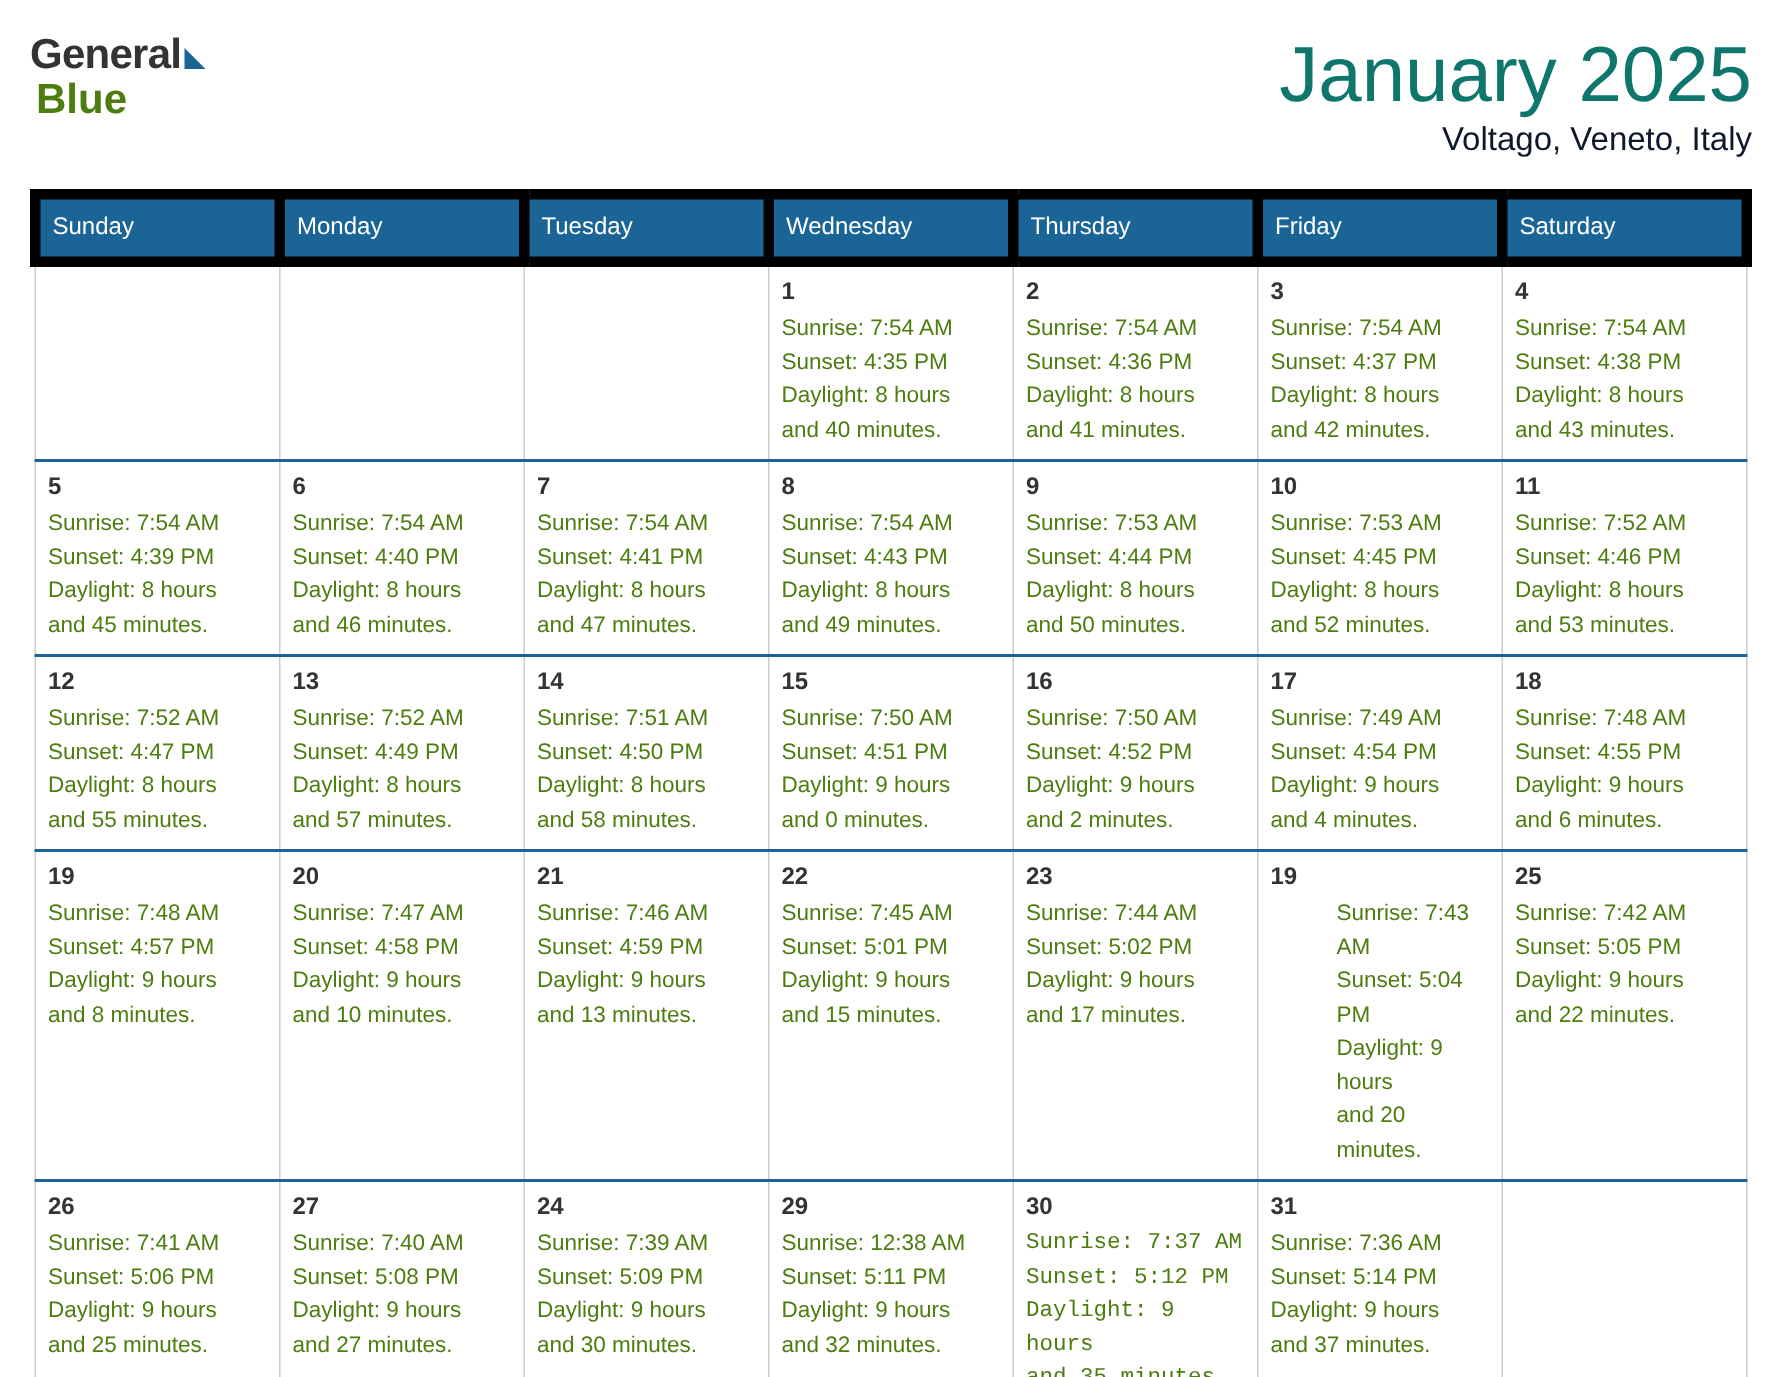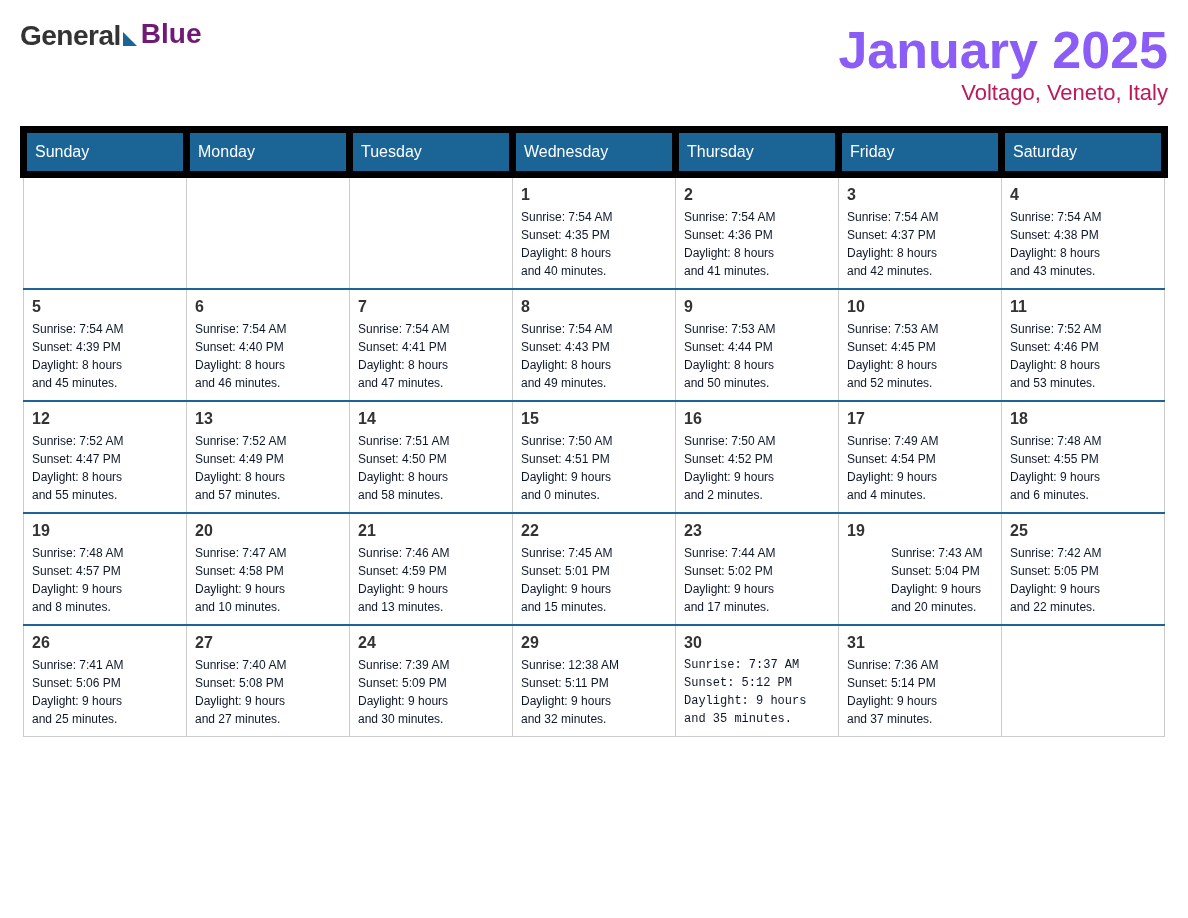--- a/index.html
+++ b/index.html
@@ -12,21 +12,21 @@
       padding: 20px;
     }
     .header {
       display: flex;
       justify-content: space-between;
       align-items: flex-start;
       margin-bottom: 20px;
     }
     .logo {
       display: flex;
-      flex-direction: row;
+      flex-direction: column;
       align-items: flex-start;
       justify-content: center;
     }
     .logo-top {
       display: flex;
       align-items: center;
     }
     .logo-general {
       font-size: 28px;
       font-weight: bold;
@@ -38,35 +38,35 @@
       height: 0;
       border-left: 14px solid #1a6496;
       border-top: 14px solid transparent;
       border-bottom: 0px solid transparent;
       margin-left: 2px;
       margin-top: 6px;
     }
     .logo-blue {
       font-size: 28px;
       font-weight: bold;
-      color: #701a75;
+      color: #4d7c0f;
       margin-top: -2px;
       margin-left: 4px;
     }
     .title-section {
       text-align: right;
     }
     .calendar-title {
       font-size: 52px;
-      font-weight: bold;
-      color: #8b5cf6;
+      font-weight: normal;
+      color: #0f766e;
     }
     .calendar-subtitle {
       font-size: 22px;
-      color: #be185d;
+      color: #0f172a;
     }
     .calendar {
       width: 100%;
       border-collapse: collapse;
     }
     .calendar thead tr {
       background-color: #1a6496;
     }
     .calendar thead th {
       color: #fff;
@@ -89,23 +89,23 @@
       color: #333;
     }
     .day-number {
       font-size: 16px;
       font-weight: bold;
       color: #333;
       display: block;
       margin-bottom: 4px;
     }
     .day-info {
-      font-size: 12px;
+      font-size: 15px;
       line-height: 1.5;
-      color: #0f172a;
+      color: #4d7c0f;
     }
     .empty-cell {
       background: #fff;
     }
     .calendar tbody tr:last-child {
       border-bottom: none;
     }
   </style>
 </head>
 <body>

